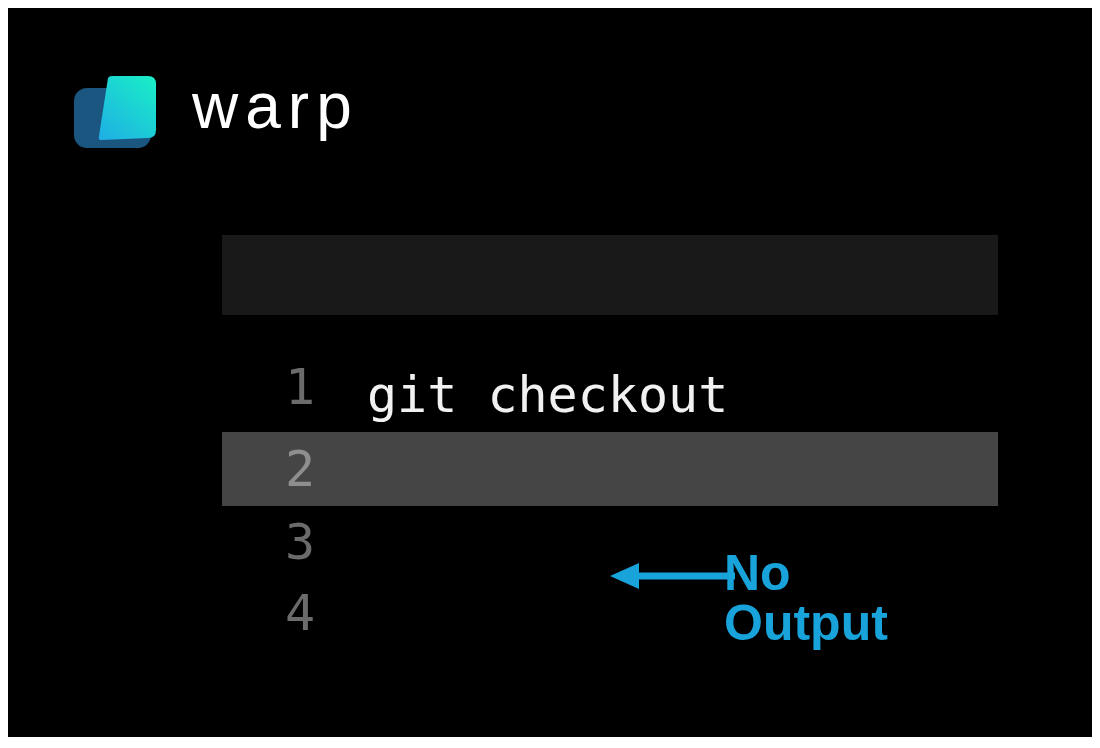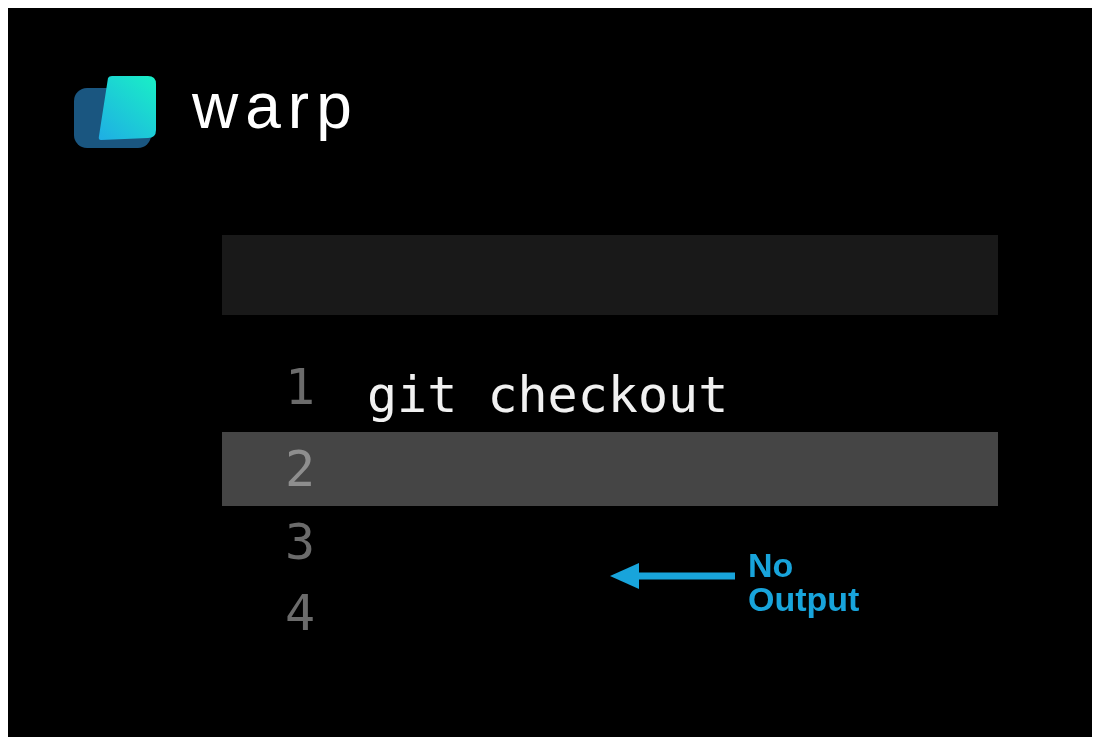--- a/index.html
+++ b/index.html
@@ -46,22 +46,22 @@
   .row.r2 .ln{color:var(--line-number-highlight,#8E8E8E);}
   .cmd{
     margin-left:37px;color:var(--command-text,#F1F1F1);
     white-space:pre;
     margin-top:16px;
   }
   
   .annotation{position:absolute;left:0;top:0;}
   .arrow-icon{position:absolute;left:600px;top:552px;width:130px;height:32px;}
   .annotation-label{
-    position:absolute;left:740px;top:540px;
-    font-size:34px;font-weight:bold;line-height:1;
+    position:absolute;left:716px;top:540px;
+    font-size:50px;font-weight:bold;line-height:1;
     color:var(--accent,#18A4DB);
     letter-spacing:0px;
   }
 </style>
 </head>
 <body>
 
 <div class="page">
   <div class="canvas">
 

